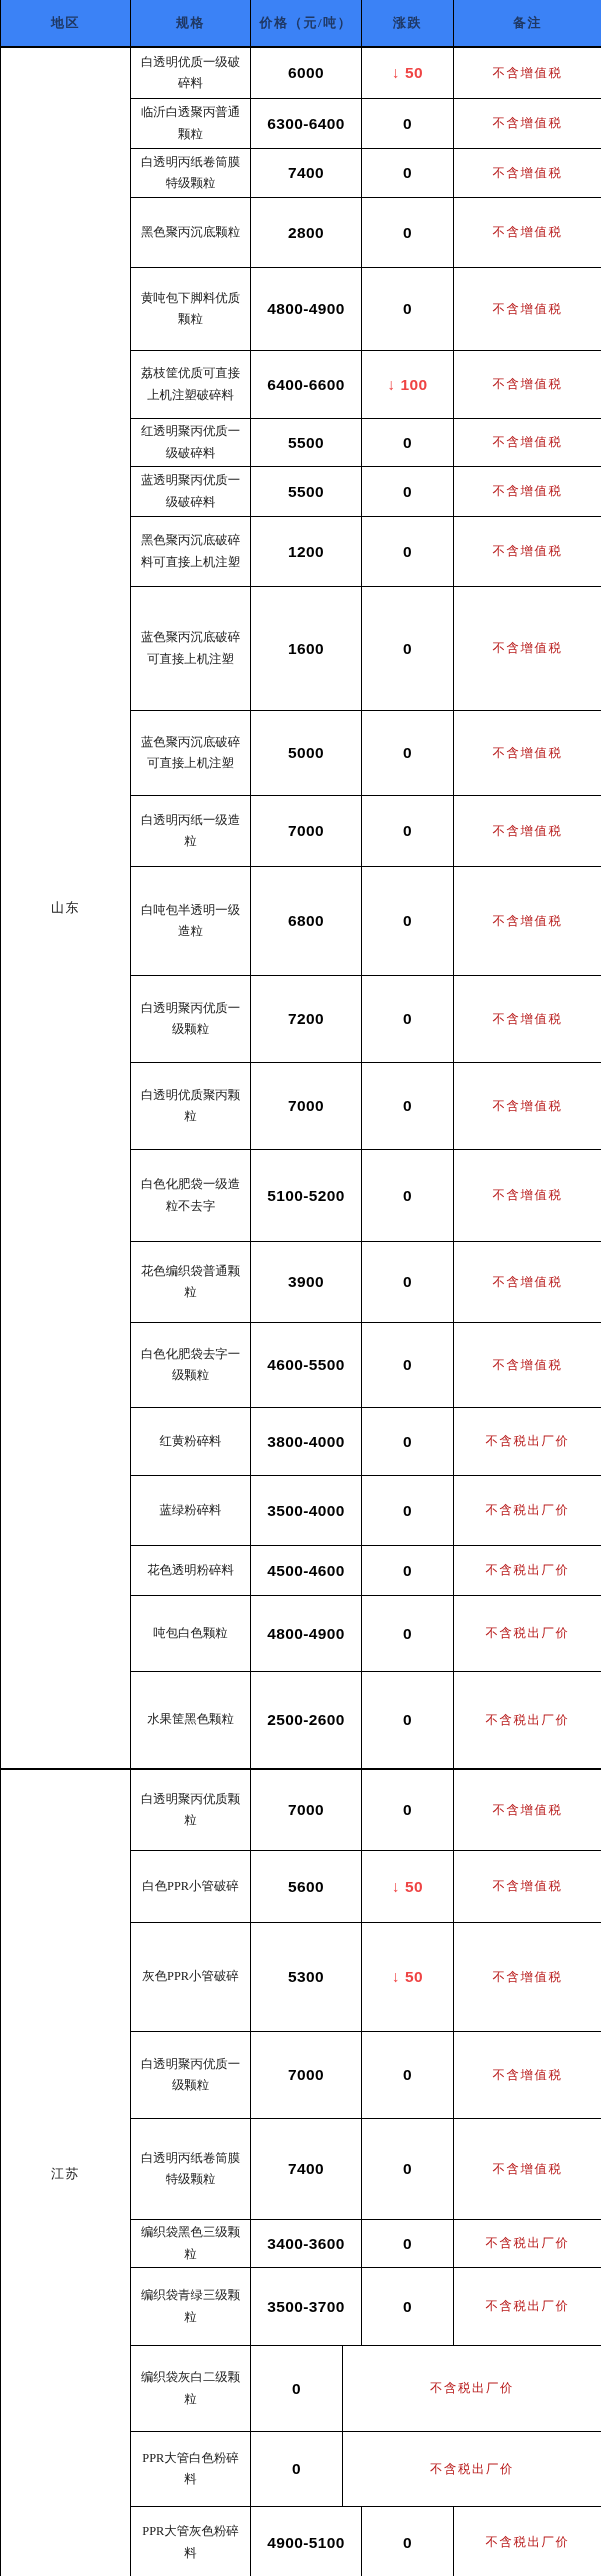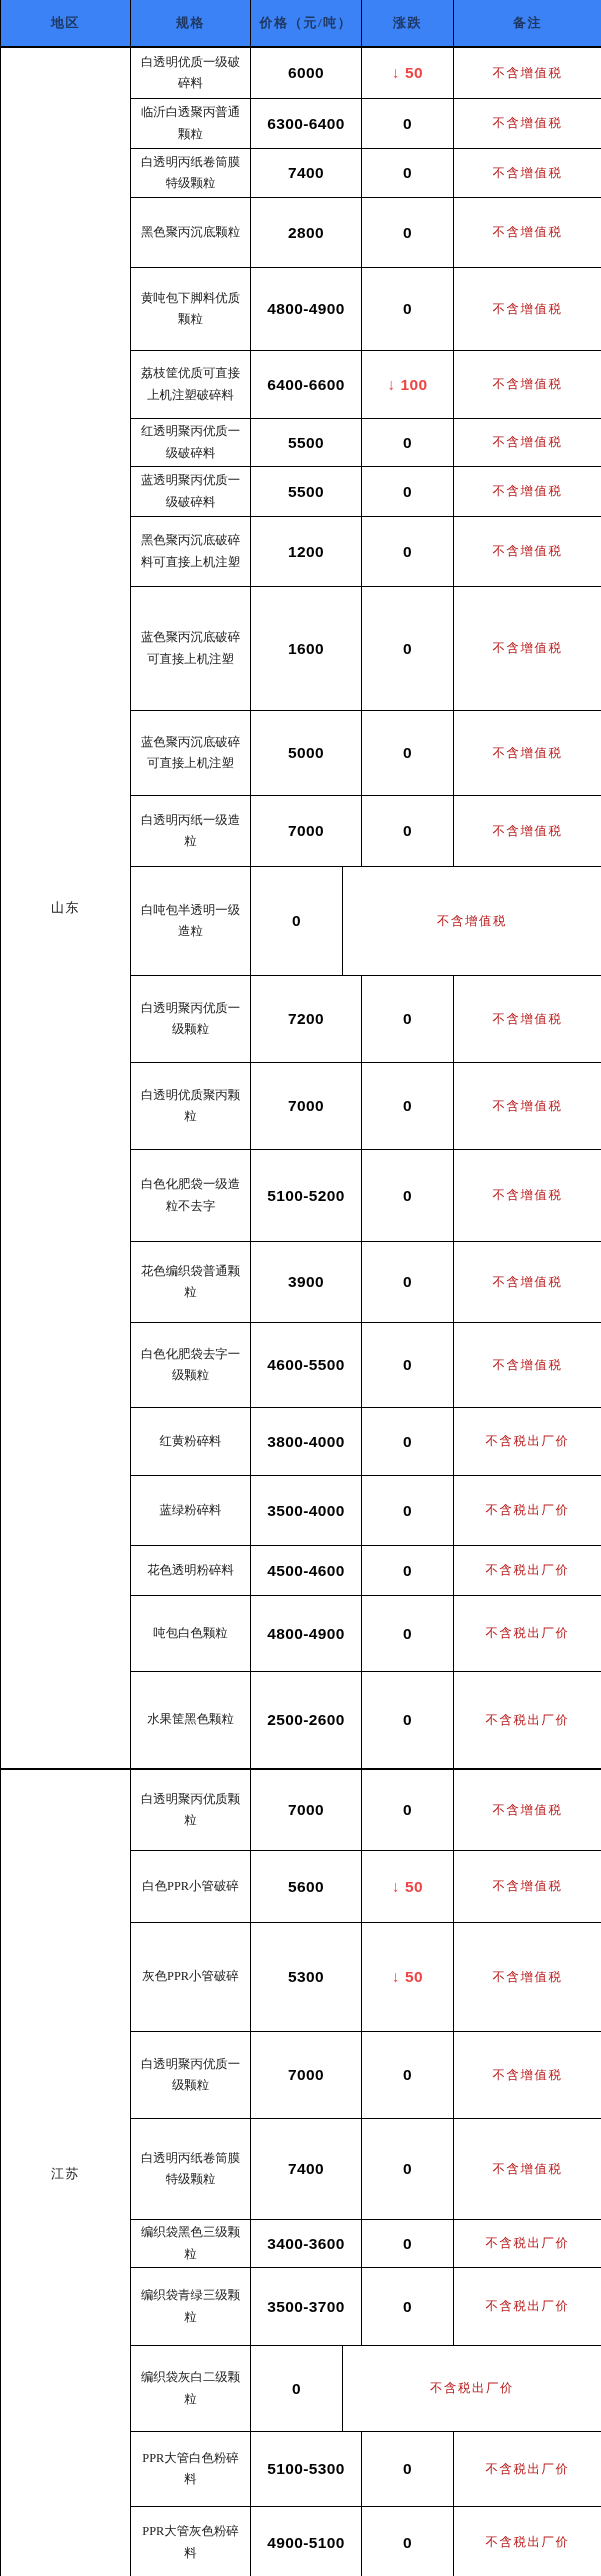--- a/index.html
+++ b/index.html
@@ -143,20 +143,21 @@
         <div class="cell remark w-remark">不含增值税</div>
       </div>
       <div class="row" style="height:71px">
         <div class="cell spec w-spec">白透明丙纸一级造粒</div>
         <div class="cell price w-price">7000</div>
         <div class="cell change w-change">0</div>
         <div class="cell remark w-remark">不含增值税</div>
       </div>
       <div class="row" style="height:109px">
         <div class="cell spec w-spec">白吨包半透明一级造粒</div>
+        <div class="cell price w-price">6800</div>
         <div class="cell change w-change">0</div>
         <div class="cell remark w-remark">不含增值税</div>
       </div>
       <div class="row" style="height:87px">
         <div class="cell spec w-spec">白透明聚丙优质一级颗粒</div>
         <div class="cell price w-price">7200</div>
         <div class="cell change w-change">0</div>
         <div class="cell remark w-remark">不含增值税</div>
       </div>
       <div class="row" style="height:87px">
@@ -261,21 +262,20 @@
         <div class="cell change w-change">0</div>
         <div class="cell remark w-remark">不含税出厂价</div>
       </div>
       <div class="row" style="height:86px">
         <div class="cell spec w-spec">编织袋灰白二级颗粒</div>
         <div class="cell change w-change">0</div>
         <div class="cell remark w-remark">不含税出厂价</div>
       </div>
       <div class="row" style="height:75px">
         <div class="cell spec w-spec">PPR大管白色粉碎料</div>
-        <div class="cell price w-price">5100-5300</div>
         <div class="cell change w-change">0</div>
         <div class="cell remark w-remark">不含税出厂价</div>
       </div>
       <div class="row" style="height:71px">
         <div class="cell spec w-spec">PPR大管灰色粉碎料</div>
         <div class="cell price w-price">4900-5100</div>
         <div class="cell change w-change">0</div>
         <div class="cell remark w-remark">不含税出厂价</div>
       </div>
     </div>

